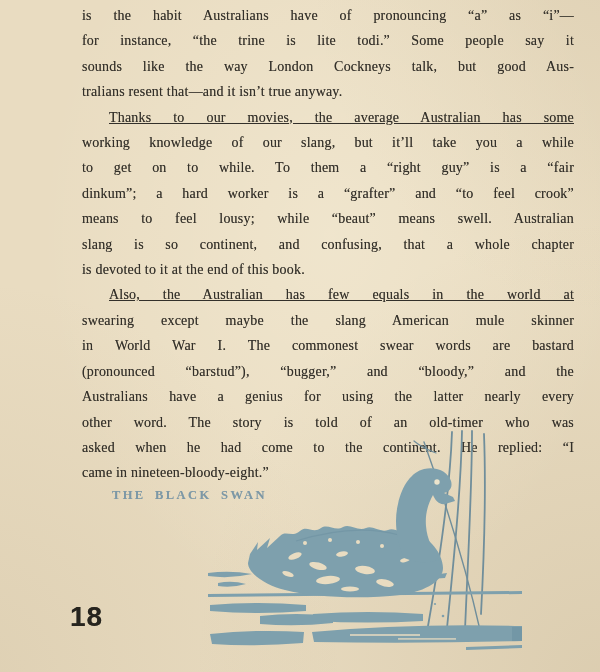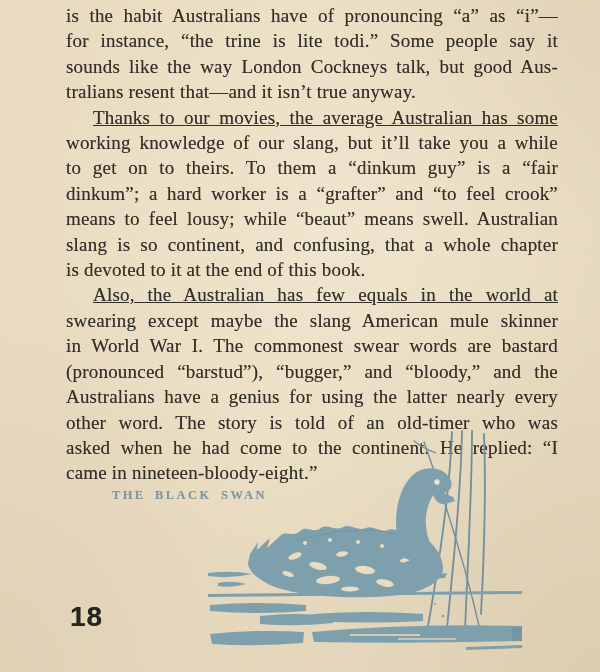--- a/index.html
+++ b/index.html
@@ -9,22 +9,22 @@
     width:600px;height:672px;
     overflow:hidden;
     background:
       radial-gradient(ellipse at 55% 35%, rgba(255,250,232,.30), rgba(255,250,232,0) 62%),
       radial-gradient(ellipse at 100% 102%, rgba(150,128,88,.16), rgba(150,128,88,0) 48%),
       radial-gradient(ellipse at -5% 102%, rgba(150,128,88,.13), rgba(150,128,88,0) 42%),
       radial-gradient(ellipse at 102% -5%, rgba(150,128,88,.10), rgba(150,128,88,0) 35%),
       #e9dcc1;
   }
   .textblock{
-    position:absolute;left:66px;top:3px;width:492px;
-    font-size:19px;line-height:25.4px;
+    position:absolute;left:82px;top:3px;width:492px;
+    font-size:14px;line-height:25.4px;
     color:#33302a;
     letter-spacing:.2px;
     text-shadow:0 0 .5px rgba(51,46,36,.55);
   }
   .ln{
     text-align:justify;
     text-align-last:justify;
     white-space:nowrap; 
     min-height:25.4px;
   }
@@ -56,21 +56,21 @@
     <div>
       <div class="ln">is the habit Australians have of pronouncing “a” as “i”—</div>
       <div class="ln">for instance, “the trine is lite todi.” Some people say it</div>
       <div class="ln">sounds like the way London Cockneys talk, but good Aus-</div>
       <div class="ln last">tralians resent that—and it isn’t true anyway.</div>
     </div>
 
     <div>
       <div class="ln indent">Thanks to our movies, the average Australian has some</div>
       <div class="ln">working knowledge of our slang, but it’ll take you a while</div>
-      <div class="ln">to get on to theirs. To them a “dinkum guy” is a “fair</div>
+      <div class="ln">to get on to while. To them a “right guy” is a “fair</div>
       <div class="ln">dinkum”; a hard worker is a “grafter” and “to feel crook”</div>
       <div class="ln">means to feel lousy; while “beaut” means swell. Australian</div>
       <div class="ln">slang is so continent, and confusing, that a whole chapter</div>
       <div class="ln last">is devoted to it at the end of this book.</div>
     </div>
 
     <div>
       <div class="ln indent">Also, the Australian has few equals in the world at</div>
       <div class="ln">swearing except maybe the slang American mule skinner</div>
       <div class="ln">in World War I. The commonest swear words are bastard</div>

